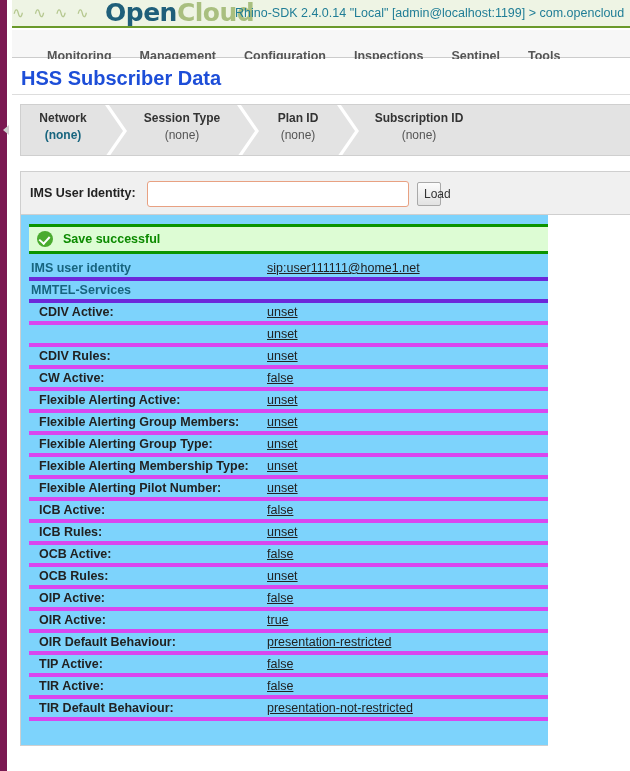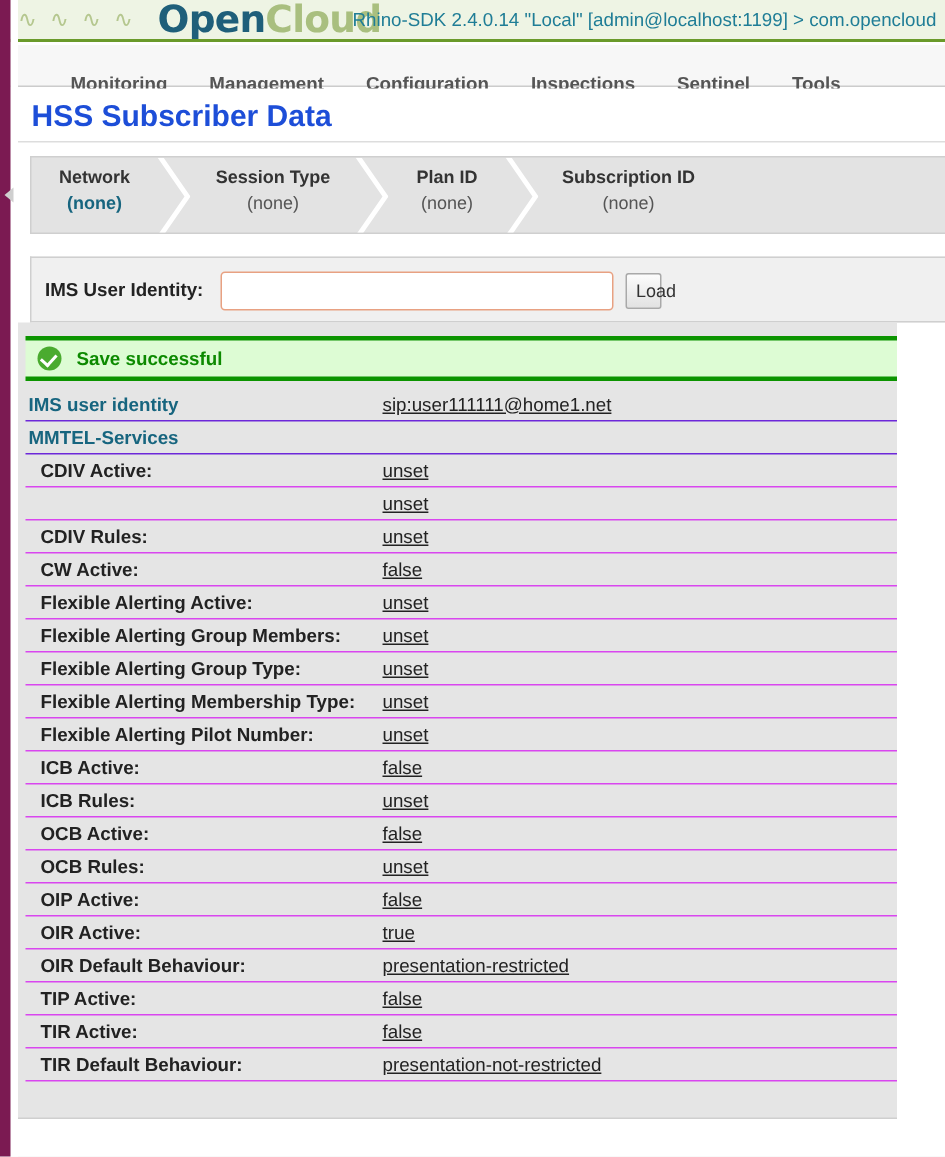--- a/index.html
+++ b/index.html
@@ -180,23 +180,23 @@
     border-radius: 2px;
     font-family: "Liberation Sans", sans-serif;
     font-size: 12px;
     color: #333333;
     cursor: pointer;
   }
 
   
   #content-card {
     position: absolute;
-    left: 8px; top: 215px;
-    width: 590px; height: 531px;
-    background: #e5e5e5;
+    left: 20px; top: 215px;
+    width: 528px; height: 531px;
+    background: #7dd3fc;
     border: 1px solid #cfcfcf;
     border-top: none;
     border-right: none;
     overflow: hidden;
   }
 
   #alert {
     position: absolute;
     left: 8px; top: 9px;
     width: 602px; height: 30px;
@@ -230,25 +230,25 @@
 
   
   #data-table {
     position: absolute;
     left: 8px; top: 44px;
     width: 602px;
   }
   .drow {
     position: relative;
     height: 22px;
-    border-bottom: 1px solid #d946ef;
+    border-bottom: 4px solid #d946ef;
     display: flex; align-items: center;
   }
   .drow.section {
-    border-bottom: 1px solid #6d28d9;
+    border-bottom: 4px solid #6d28d9;
   }
   .drow .lbl {
     font-size: 12.5px; font-weight: bold;
     color: #222222;
     white-space: nowrap;
   }
   .drow .val {
     position: absolute; left: 238px;
     font-size: 12.5px;
     color: #222222;

